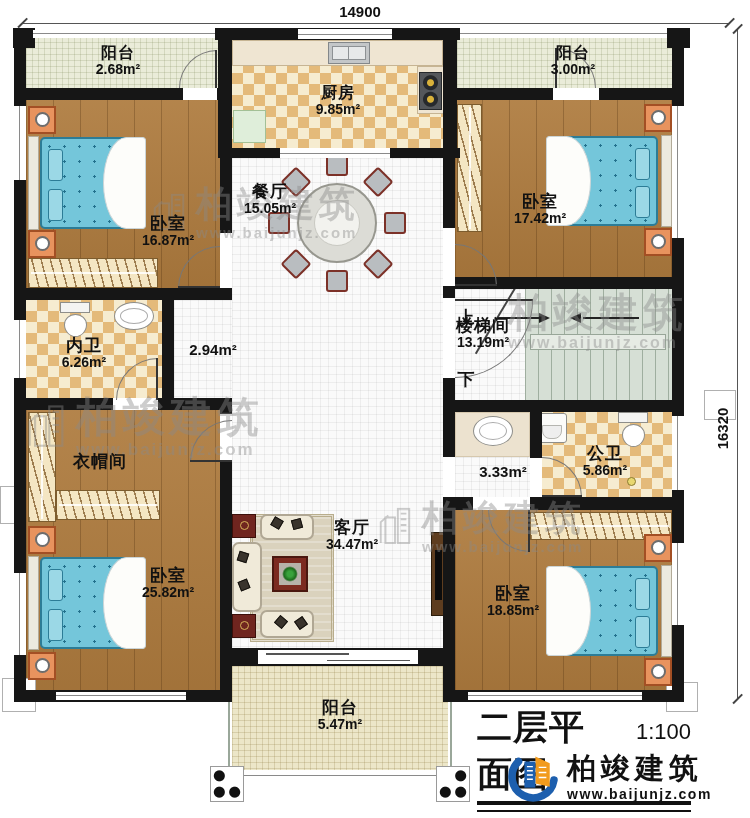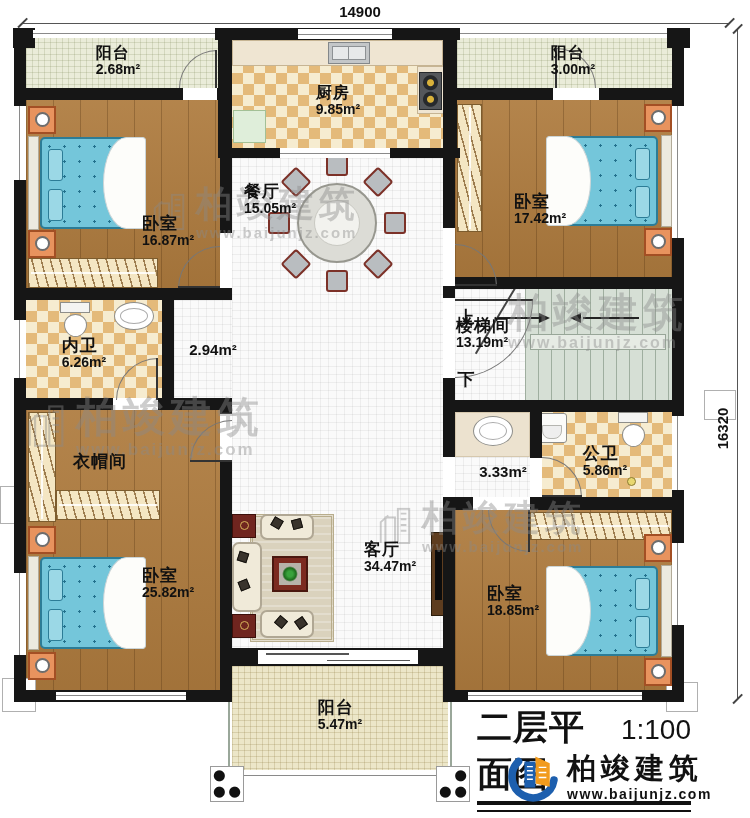--- a/index.html
+++ b/index.html
@@ -93,40 +93,40 @@
   .pier.pr{background-image:radial-gradient(circle at 74% 26%,#111 5px,transparent 6px),
     radial-gradient(circle at 26% 74%,#111 5px,transparent 6px),radial-gradient(circle at 74% 74%,#111 5px,transparent 6px);}
   .railband{z-index:3;background:#e6ebe4;border:1.5px solid #98a698;}
   .thinline{z-index:3;background:#9aa79a;}
   .brk{z-index:4;background:#444;transform-origin:top left;}
   .arrline{z-index:4;background:#222;}
   .triR{z-index:4;width:0;height:0;border-left:11px solid #222;border-top:5px solid transparent;border-bottom:5px solid transparent;}
   .triL{z-index:4;width:0;height:0;border-right:11px solid #222;border-top:5px solid transparent;border-bottom:5px solid transparent;}
   .platform{z-index:2;background:#fff;border:1.5px solid #b0b0b0;}
   
-  .rlabel{position:absolute;transform:translateX(-50%);text-align:left;z-index:30;line-height:1.12;white-space:nowrap;}
+  .rlabel{position:absolute;transform:translateX(-50%);text-align:center;z-index:30;line-height:1.12;white-space:nowrap;}
   .rname{display:block;font-size:17px;font-weight:700;letter-spacing:1px;}
   .rarea{display:block;font-size:14px;font-weight:700;}
   .small .rname{font-size:16px;}
   .updown{position:absolute;z-index:30;font-size:17px;font-weight:700;text-align:center;}
   
   .dimline{z-index:8;background:#555;}
   .tick{position:absolute;width:13px;height:1.6px;background:#444;transform:rotate(-45deg);z-index:8;}
   .dimtext{position:absolute;z-index:30;font-size:15px;font-weight:700;text-align:center;}
   
   .wm{position:absolute;z-index:25;display:flex;align-items:center;gap:8px;color:#8a8a8a;opacity:.42;pointer-events:none;}
   .wm-col{display:flex;flex-direction:column;line-height:1;}
   .wm-name{font-weight:800;letter-spacing:5px;}
   .wm-url{font-weight:700;letter-spacing:2px;margin-top:3px;}
   
   .info{position:absolute;left:44px;top:716px;z-index:30;font-size:17px;font-weight:600;line-height:1.65;}
   .titleblock{position:absolute;left:477px;top:704px;width:214px;z-index:30;}
   .titlerow{display:flex;align-items:baseline;}
   .title-main{font-size:35px;font-weight:700;letter-spacing:1px;}
-  .title-scale{font-size:28px;font-weight:400;margin-left:28px;}
+  .title-scale{font-size:22px;font-weight:400;margin-left:28px;}
   .uline1{height:4px;background:#111;margin-top:3px;}
   .uline2{height:2px;background:#111;margin-top:5px;}
   .brand{position:absolute;left:505px;top:747px;z-index:30;display:flex;align-items:center;gap:8px;}
   .brand-name{font-size:29px;font-weight:900;letter-spacing:5px;line-height:1;}
   .brand-url{font-size:14px;font-weight:800;letter-spacing:1.5px;margin-top:4px;line-height:1;}
 </style>
 </head>
 <body>
 
 <div class="abs gridgreen" style="left:26px;top:36px;width:192px;height:54px;"></div>
@@ -397,21 +397,21 @@
 <div class="rlabel" style="left:100px;top:452px;">
   <span class="rname">衣帽间</span>
   </div>
 <div class="rlabel" style="left:503px;top:464px;">
   <span class="rarea" style="font-size:15px;">3.33m²</span>
   </div>
 <div class="rlabel" style="left:605px;top:444px;">
   <span class="rname">公卫</span>
   <span class="rarea">5.86m²</span>
   </div>
-<div class="rlabel" style="left:352px;top:540px;margin-left:38px;">
+<div class="rlabel" style="left:352px;top:518px;">
   <span class="rname">客厅</span>
   <span class="rarea">34.47m²</span>
   </div>
 <div class="rlabel" style="left:168px;top:566px;">
   <span class="rname">卧室</span>
   <span class="rarea">25.82m²</span>
   </div>
 <div class="rlabel" style="left:513px;top:584px;">
   <span class="rname">卧室</span>
   <span class="rarea">18.85m²</span>

